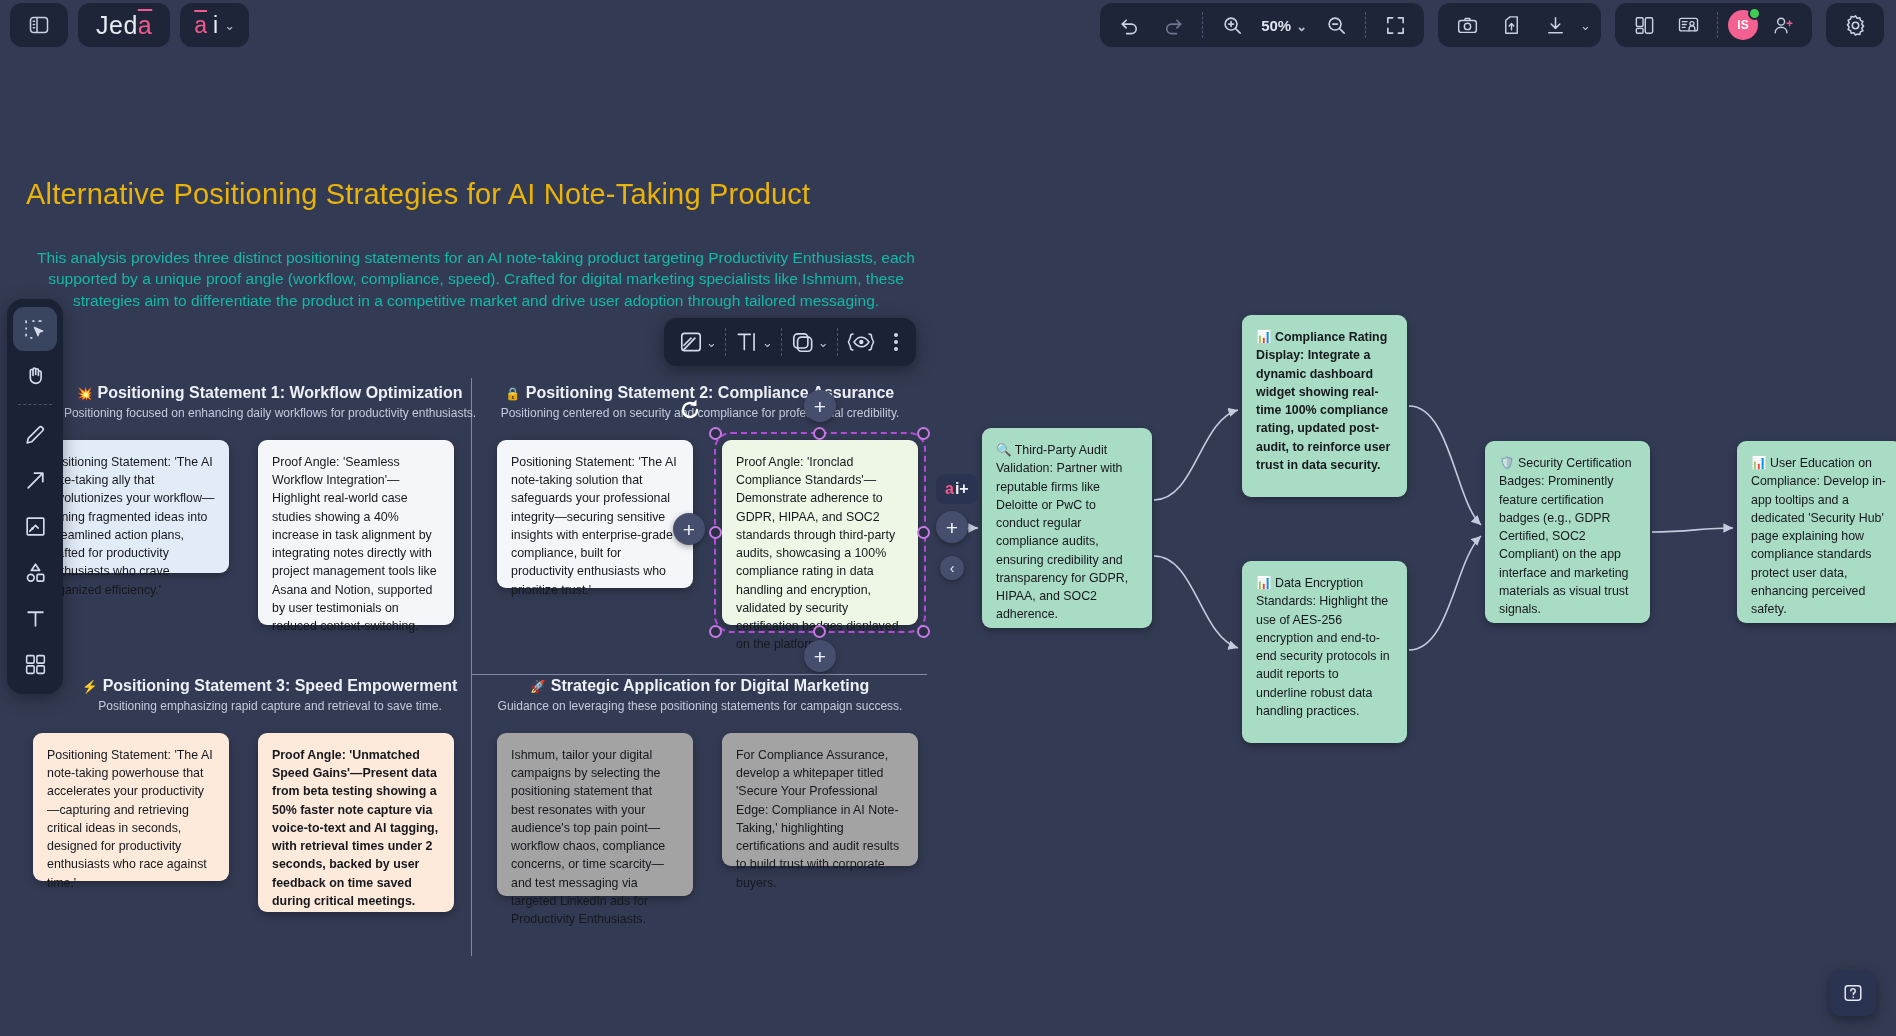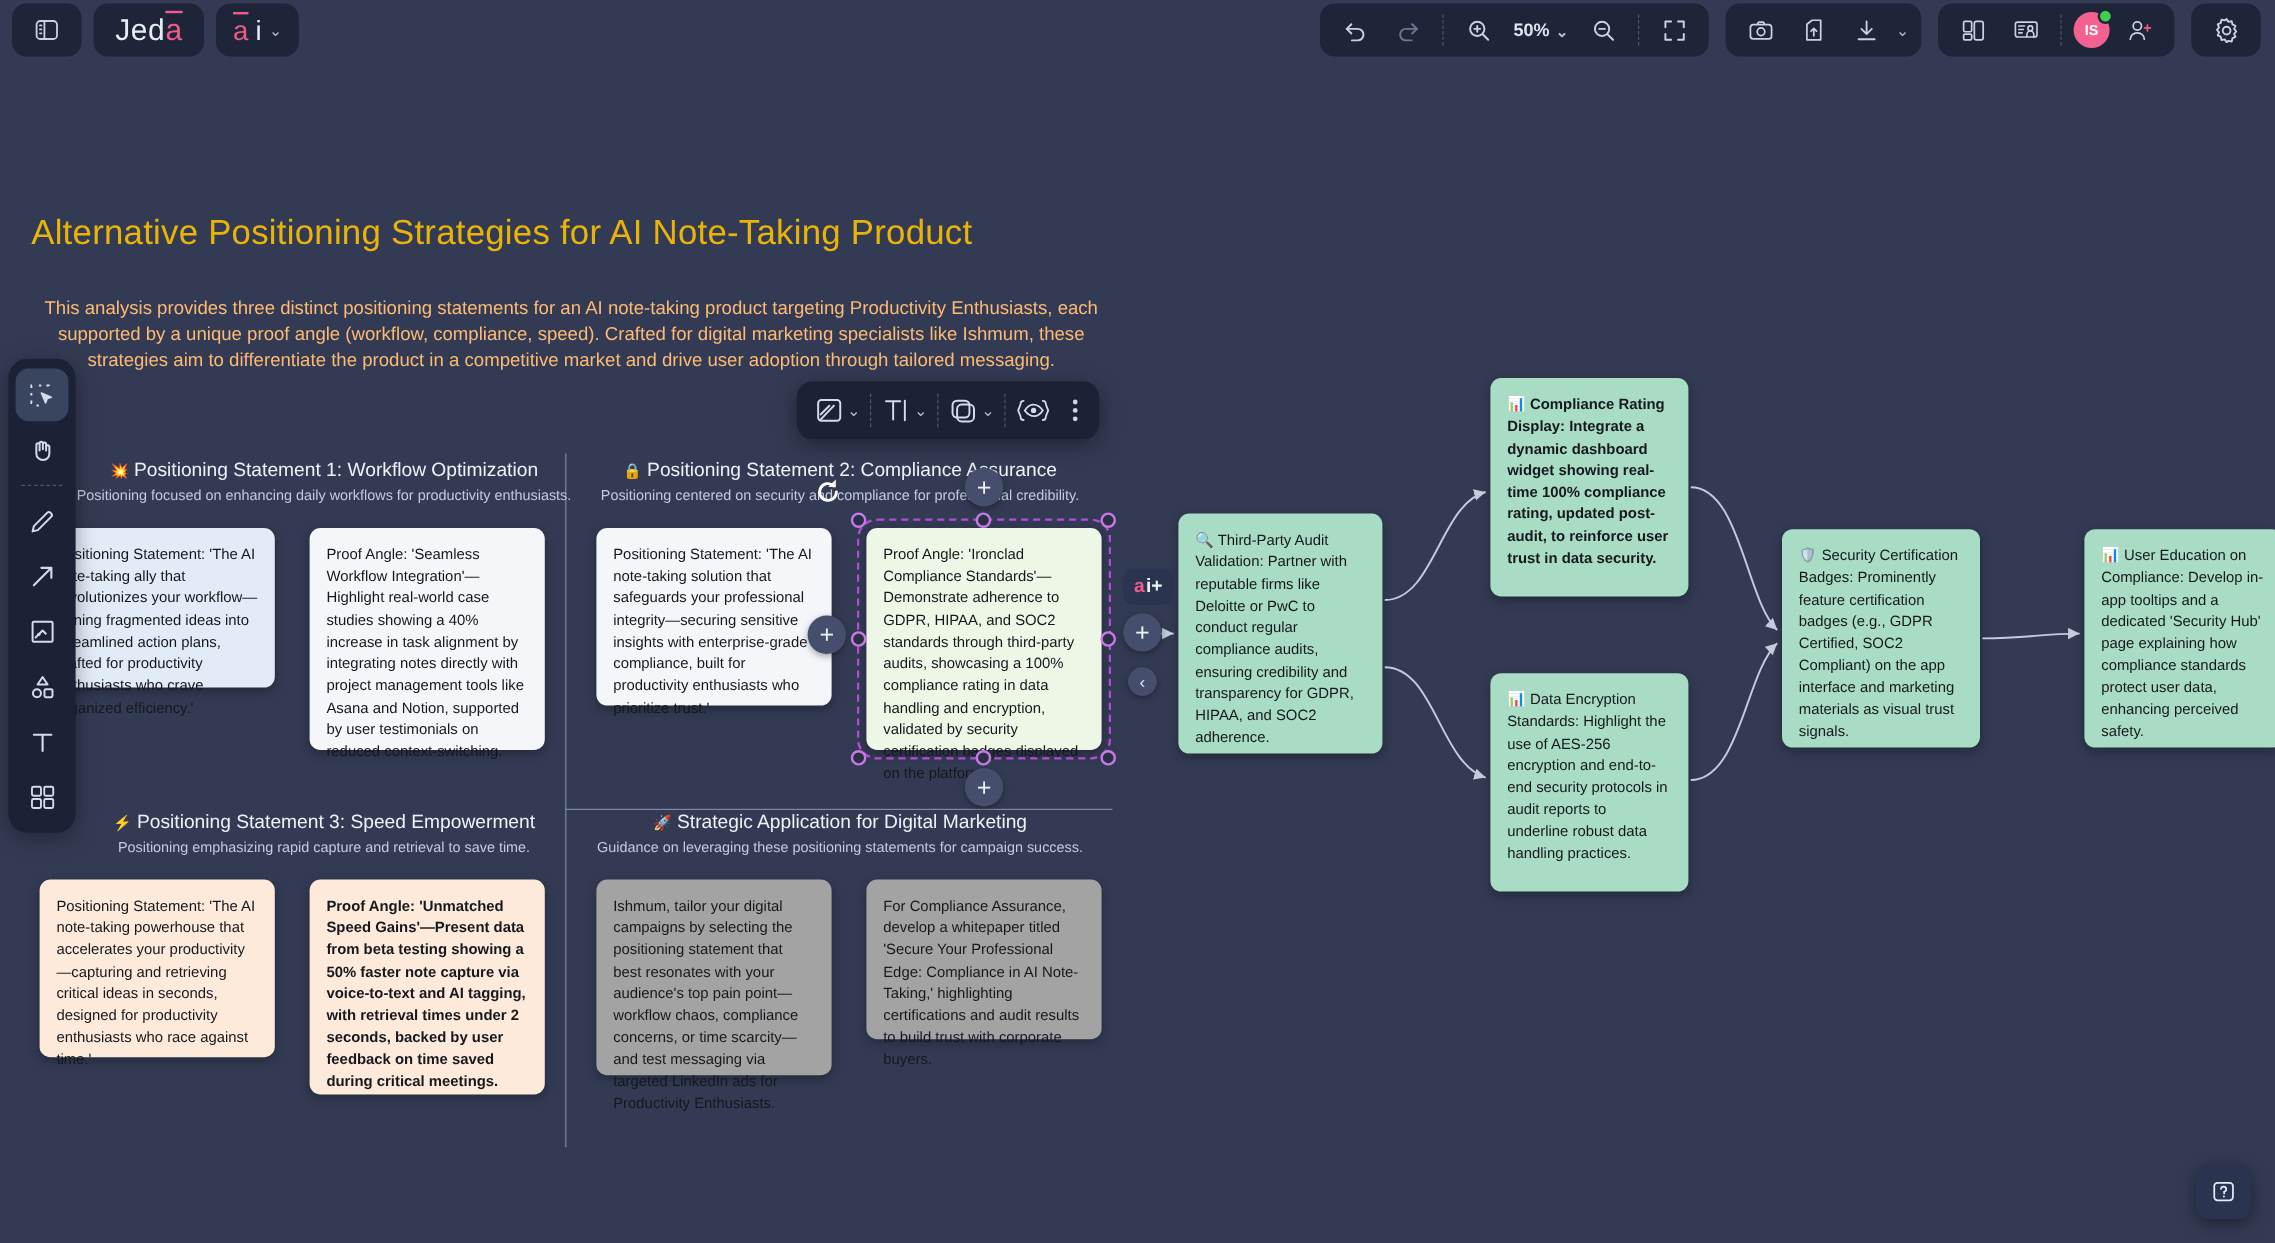--- a/index.html
+++ b/index.html
@@ -88,25 +88,25 @@
 
   
   .canvas { position: absolute; inset: 0; }
 
   .doc-title {
     position: absolute; left: 26px; top: 178px; width: 880px;
     font-size: 29px; color: #eab308; font-weight: 400; letter-spacing: .2px;
   }
   .doc-sub {
     position: absolute; left: 26px; top: 247px; width: 900px;
-    font-size: 15.5px; line-height: 1.38; color: #fdba74; text-align: center;
+    font-size: 15.5px; line-height: 1.38; color: #14b8a6; text-align: center;
   }
 
   .sec-head { position: absolute; text-align: center; }
-  .sec-head .t { font-size: 16px; color: #eef1f7; white-space: nowrap; }
+  .sec-head .t { font-size: 16px; color: #eef1f7; white-space: nowrap; font-weight: bold; }
   .sec-head .s { font-size: 12px; color: #c3cbdd; margin-top: 4px; white-space: nowrap; }
 
   .vline { position: absolute; border-left: 1.5px solid #7f89a4; }
   .hline { position: absolute; border-top: 1.5px solid #7f89a4; }
 
   .card {
     position: absolute; border-radius: 9px; padding: 13px 14px;
     font-size: 12.4px; line-height: 1.47; color: #16181d;
     box-shadow: 0 3px 9px rgba(0,0,0,.30);
     font-family: "Liberation Sans", sans-serif;

